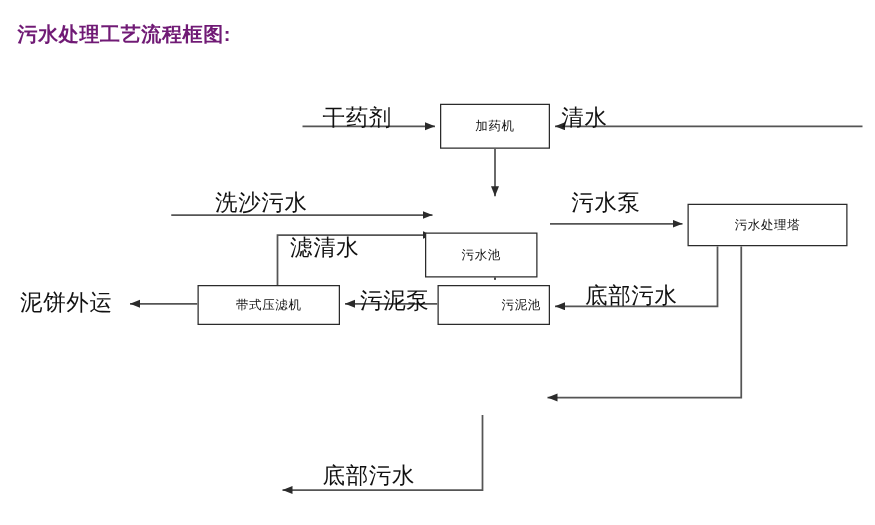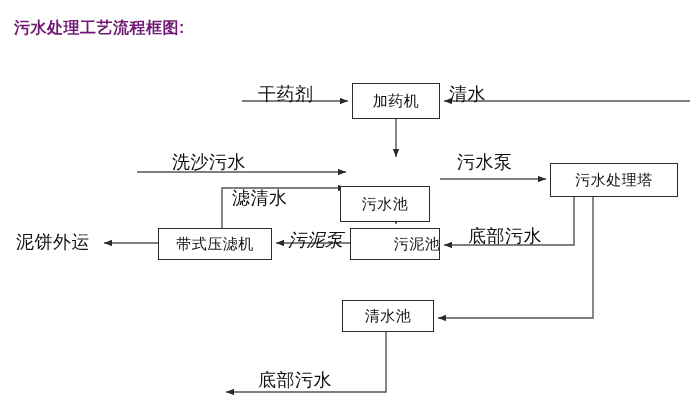--- a/index.html
+++ b/index.html
@@ -40,21 +40,21 @@
     height: 420px;
   }
   .node {
     position: absolute;
     box-sizing: border-box;
     border: 1.4px solid #2b2b2b;
     background: #ffffff;
     display: flex;
     align-items: center;
     justify-content: center;
-    font-size: 15px;
+    font-size: 10px;
     color: #111111;
     white-space: nowrap;
     letter-spacing: 0.5px;
   }
   .edge-label {
     position: absolute;
     font-size: 18px;
     color: #111111;
     white-space: nowrap;
     letter-spacing: 0.5px;
@@ -65,21 +65,21 @@
   .n-yalvji     { left: 158px; top: 228px; width: 114px; height: 32px; text-align: right; }
   .n-wunichi    { left: 350px; top: 228px; width: 90px;  height: 32px; padding-left: 44px; }
   .n-qingshuichi{ left: 342px; top: 300px; width: 92px;  height: 32px; }
 
   .l-ganyaoji { left: 258px; top: 82px;  }
   .l-qingshui { left: 449px; top: 82px; text-align: right;  }
   .l-xisha    { left: 172px; top: 150px; }
   .l-lvqing   { left: 232px; top: 186px; }
   .l-wushuibeng { left: 457px; top: 150px; }
   .l-nibing   { left: 16px;  top: 230px; }
-  .l-wunibeng { left: 288px; top: 228px; font-style: italic; }
+  .l-wunibeng { left: 288px; top: 228px; }
   .l-dibu     { left: 468px; top: 224px; }
   .l-xunhuan  { left: 258px; top: 368px; }
 </style>
 </head>
 <body>
 
 <div id="diagram-root">
 
   <div class="title">污水处理工艺流程框图:</div>
 
@@ -115,21 +115,20 @@
 
       <path d="M386,332 L386,392 L226,392" marker-end="url(#ah)"></path>
     </g>
   </svg>
 
   <div class="node n-jiayaoji">加药机</div>
   <div class="node n-wushuichi">污水池</div>
   <div class="node n-wushuita">污水处理塔</div>
   <div class="node n-yalvji">带式压滤机</div>
   <div class="node n-wunichi">污泥池</div>
-  <div class="node n-qingshuichi">清水池</div>
 
   <div class="edge-label l-ganyaoji">干药剂</div>
   <div class="edge-label l-qingshui">清水</div>
   <div class="edge-label l-xisha">洗沙污水</div>
   <div class="edge-label l-lvqing">滤清水</div>
   <div class="edge-label l-wushuibeng">污水泵</div>
   <div class="edge-label l-nibing">泥饼外运</div>
   <div class="edge-label l-wunibeng">污泥泵</div>
   <div class="edge-label l-dibu">底部污水</div>
   <div class="edge-label l-xunhuan">底部污水</div>

